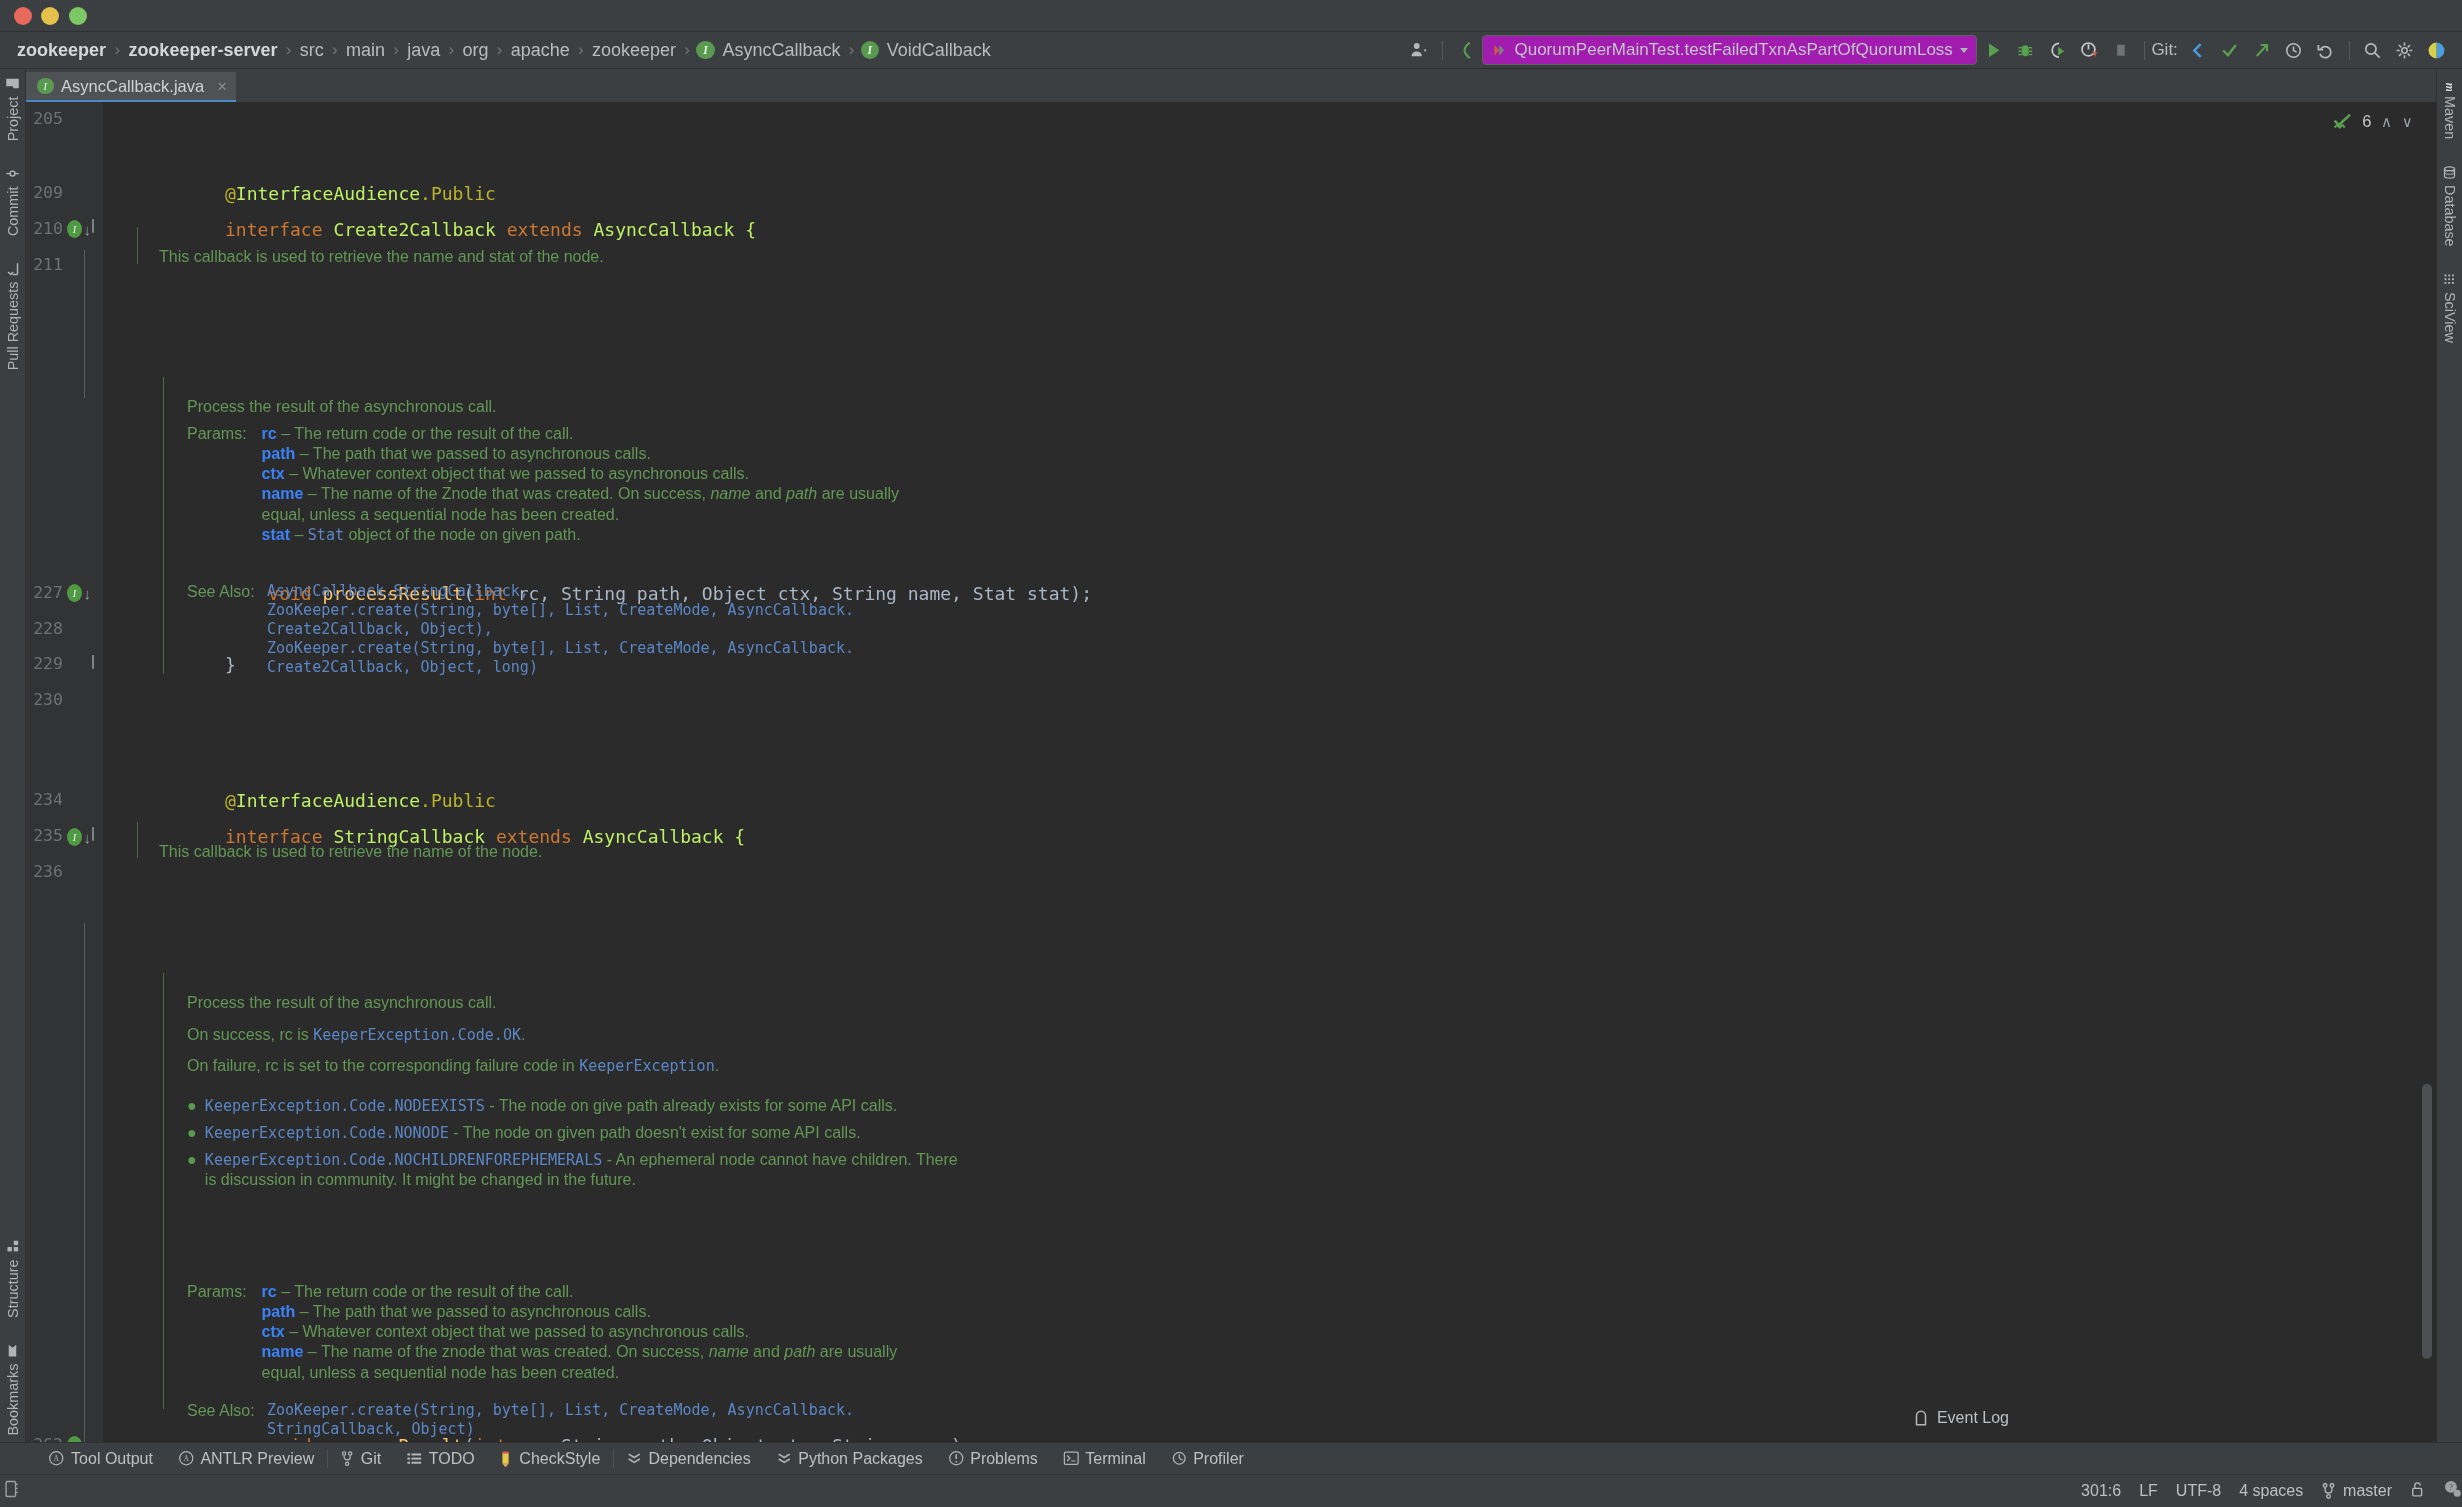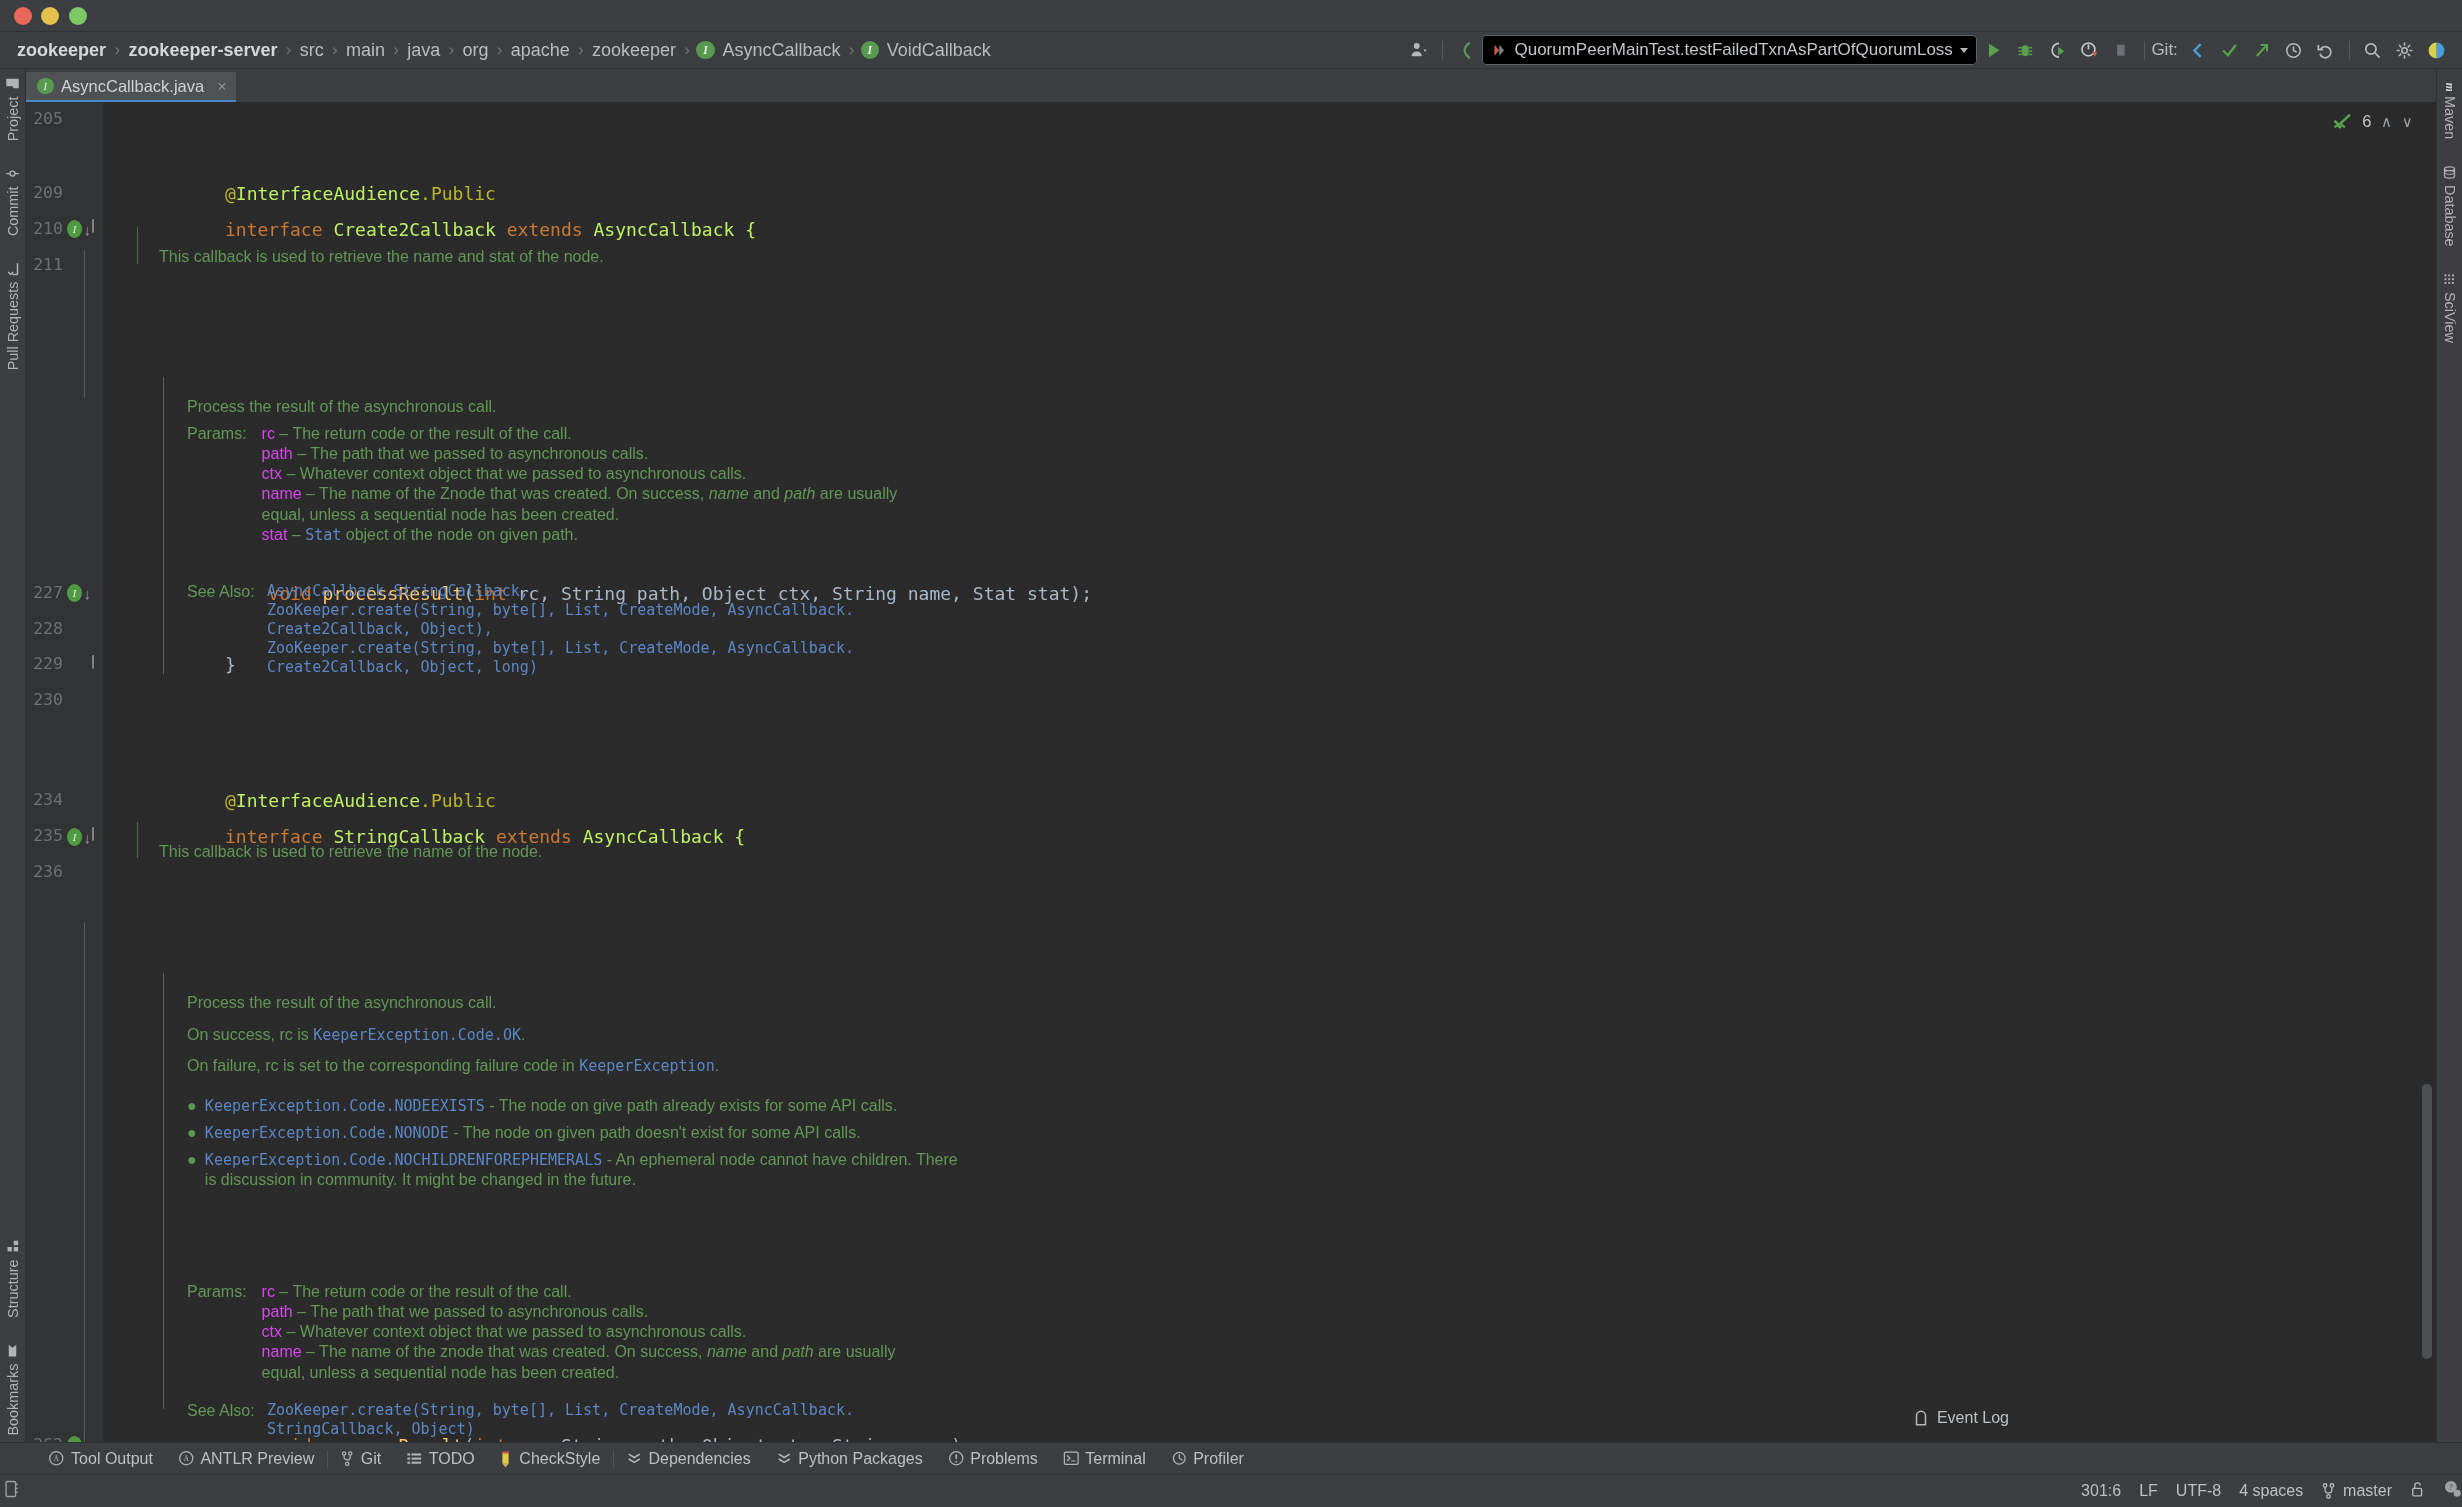--- a/index.html
+++ b/index.html
@@ -45,21 +45,21 @@
   .ico-green { background: #5a9a50; color:#e8f3e4; font-style: italic; font-family:"Liberation Serif", serif;}
 
   .toolbar-right { margin-left: auto; display: flex; align-items: center; gap: 0; }
   .tb-btn {
     width: 32px; height: 30px; display: flex; align-items: center; justify-content: center;
     color: #a7abaf;
   }
   .tb-sep { width: 0.7px; height: 19px; background: #55595c; margin: 0 6.9px; }
   .runconfig {
     height: 30px; min-width: 467px; border: 0.7px solid #5d6164; border-radius: 4.1px;
-    display: flex; align-items: center; padding: 0 8.2px; gap: 6.9px; background: #000000;
+    display: flex; align-items: center; padding: 0 8.2px; gap: 6.9px; background: #a21caf;
   }
   .runconfig .label { font-size: 17px; color: #c2c6c9; white-space: nowrap; }
   .caret-dn { width: 0; height: 0; border-left: 4.8px solid transparent; border-right: 4.8px solid transparent; border-top: 5.5px solid #b4b8bb; margin-left: auto;}
   .git-label { font-size: 17px; color: #b9bcbf; margin-right: 4.1px; }
 
   
   .main {
     position: absolute; top: 69px; bottom: 65px; left: 0; right: 0;
     display: flex;
   }
@@ -126,21 +126,21 @@
   .cls { color: #bef264; }
   .meth { color: #ffc66d; }
   .pl { color: #a9b7c6; }
 
   
   .jdoc {
     position: absolute; font-family: "Liberation Sans", sans-serif;
     font-size: 16px; color: #629755; line-height: 1.26; margin-top: 20px;
   }
   .jdoc .jlink { color: #5b87c7; font-family: "DejaVu Sans Mono", monospace; font-size: 15px; }
-  .jdoc .jparam { color: #d946ef; font-weight: normal; }
+  .jdoc .jparam { color: #3b82f6; font-weight: bold; }
   .jdoc .jlabel { color: #629755; }
   .jdoc em { font-style: italic; }
   .jbar { position: absolute; width: 1.4px; background: #4f6b45; }
   .bullet { color: #5a9a50; }
 
   .inspect-widget {
     position: absolute; right: 23.4px; top: 9.6px; display: flex; align-items: center; gap: 9.6px;
     font-size: 16.5px; color: #c6cacd;
   }
   .chevron { color: #9aa0a4; font-size: 15px; }

